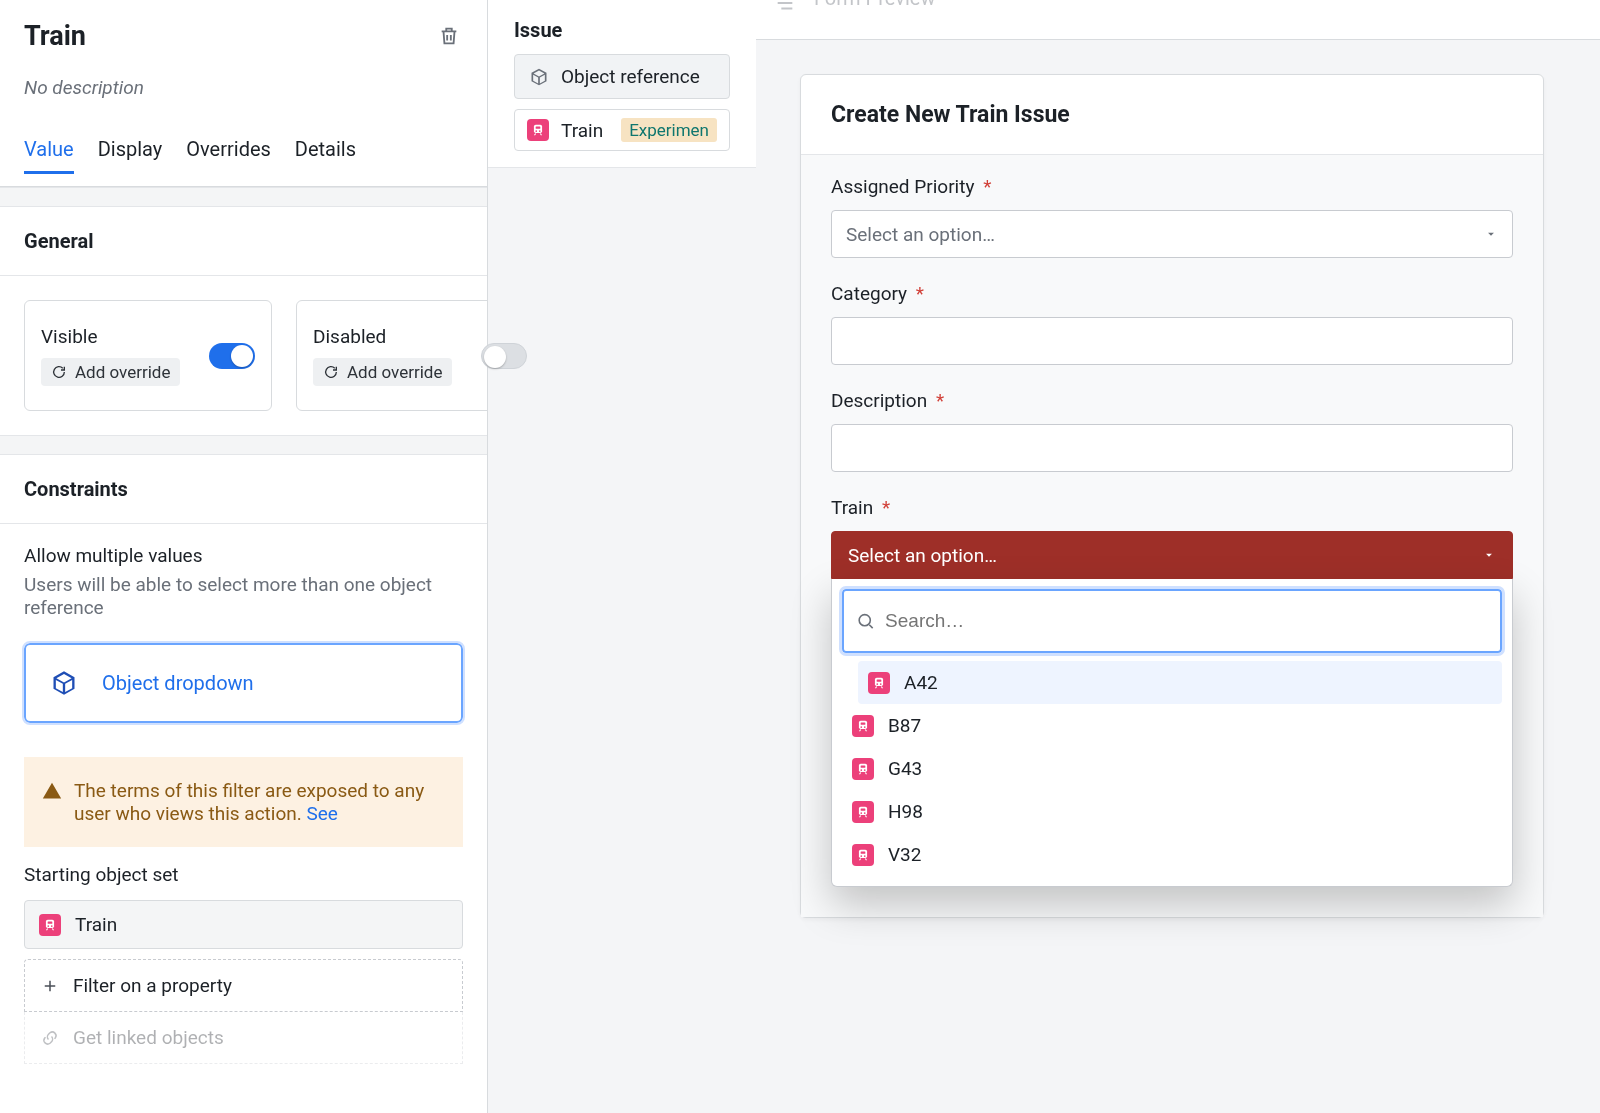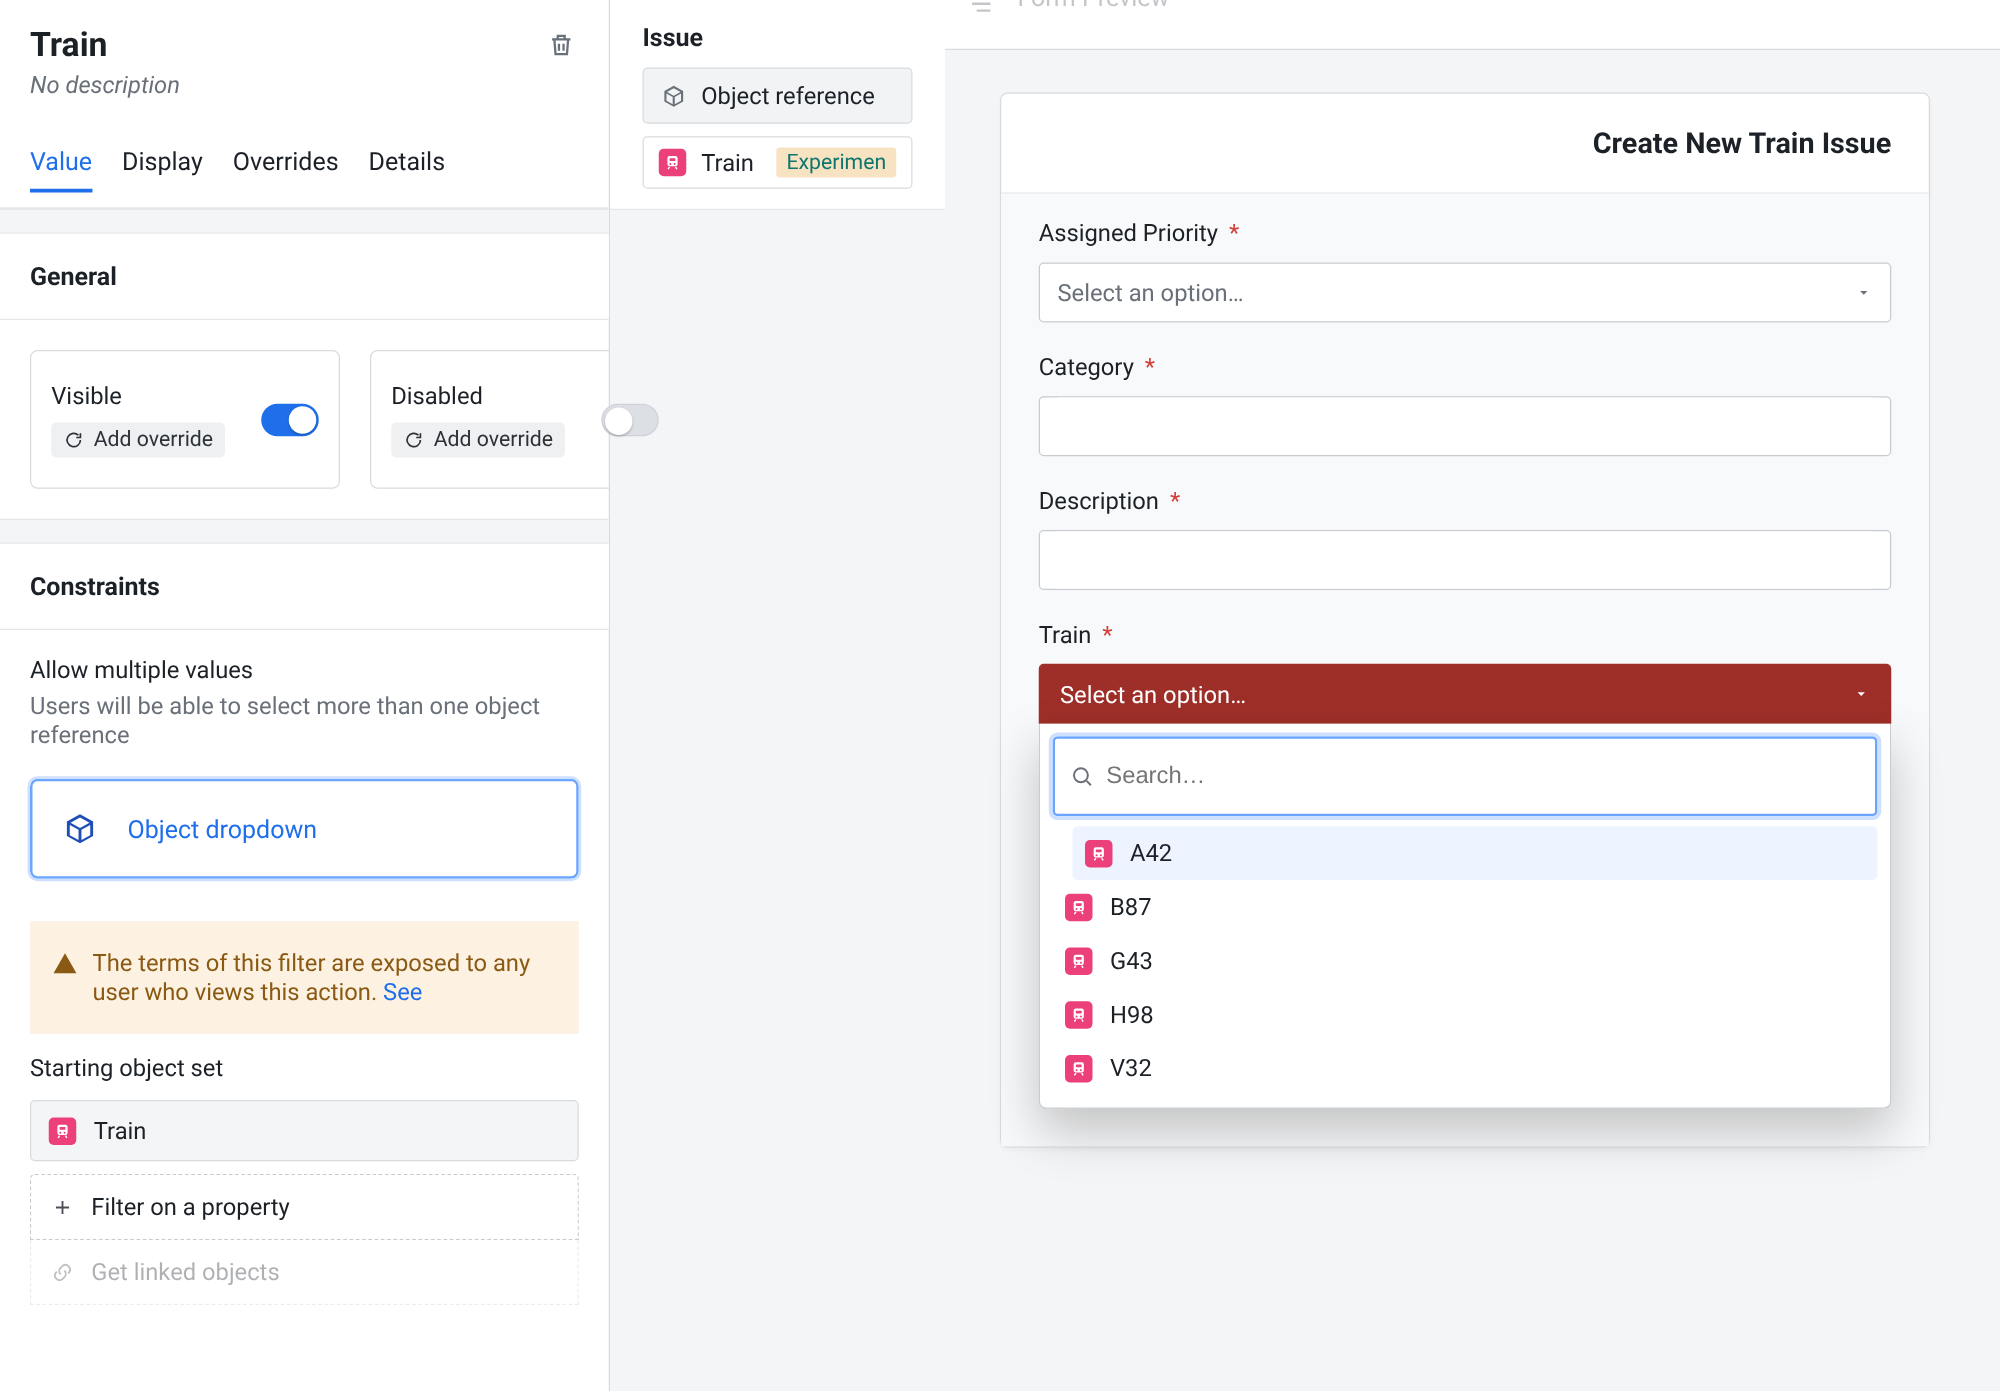--- a/index.html
+++ b/index.html
@@ -21,21 +21,21 @@
     flex-direction: column;
   }
   .left-header { padding: 20px 24px 12px 24px; border-bottom: 1px solid #d8dbde; }
   .title-row { display: flex; align-items: center; justify-content: space-between; }
   .title { font-size: 27px; font-weight: 700; }
   .trash-btn {
     width: 28px; height: 30px; display:flex; align-items:center; justify-content:center;
     color:#6a7079; cursor:pointer;
   }
   .trash-btn svg { width: 22px; height: 24px; }
-  .desc { color:#6a7079; font-style: italic; margin-top: 4px; font-size: 19px; }
+  .desc { color:#6a7079; font-style: italic; margin-top: 24px; font-size: 19px; }
 
   .tabs { display:flex; gap: 24px; margin-top: 38px; }
   .tab {
     font-size: 20px; font-weight: 400; color:#1c2127; padding-bottom: 10px; cursor:pointer;
   }
   .tab.active { color:#1f6feb; border-bottom: 3px solid #1f6feb; font-weight: 400; }
 
   .section-bar {
     padding: 22px 24px;
     font-weight: 700;
@@ -137,21 +137,21 @@
     height: 40px; border-bottom:1px solid #d8dbde; display:flex; align-items:flex-start; gap:18px;
     padding: 0 18px; color:#6a7079; font-size:20px; background:#fff;
   }
   .preview-bar svg{ width:22px; height:22px; opacity:.4; margin-top:-8px;}
   .preview-bar span{ margin-top:-14px; opacity:.4;}
   .form-card {
     margin: 34px 56px 0 44px;
     background:#fff; border:1px solid #d8dbde; border-radius:6px;
     box-shadow: 0 2px 4px rgba(0,0,0,.04);
   }
-  .form-title { padding: 26px 30px; font-size:23px; font-weight:700; border-bottom:1px solid #e4e6e9;text-align:right; }
+  .form-title { padding: 26px 30px; font-size:23px; font-weight:700; border-bottom:1px solid #e4e6e9; }
   .form-body { padding: 20px 30px 30px 30px; background:#f8f9fa; }
   .f-row { margin-bottom: 24px; }
   .f-label { font-size:19px; margin-bottom:12px; }
   .f-label .req { color:#d14038; margin-left:4px; }
   .f-input {
     width:100%; height:48px; border:1px solid #c8cbd0; border-radius:4px; background:#fff;
     padding: 0 14px; font-size:19px; display:flex; align-items:center; justify-content:space-between;
     color:#1c2127;
   }
   .f-input.placeholder{ color:#6a7079; }

